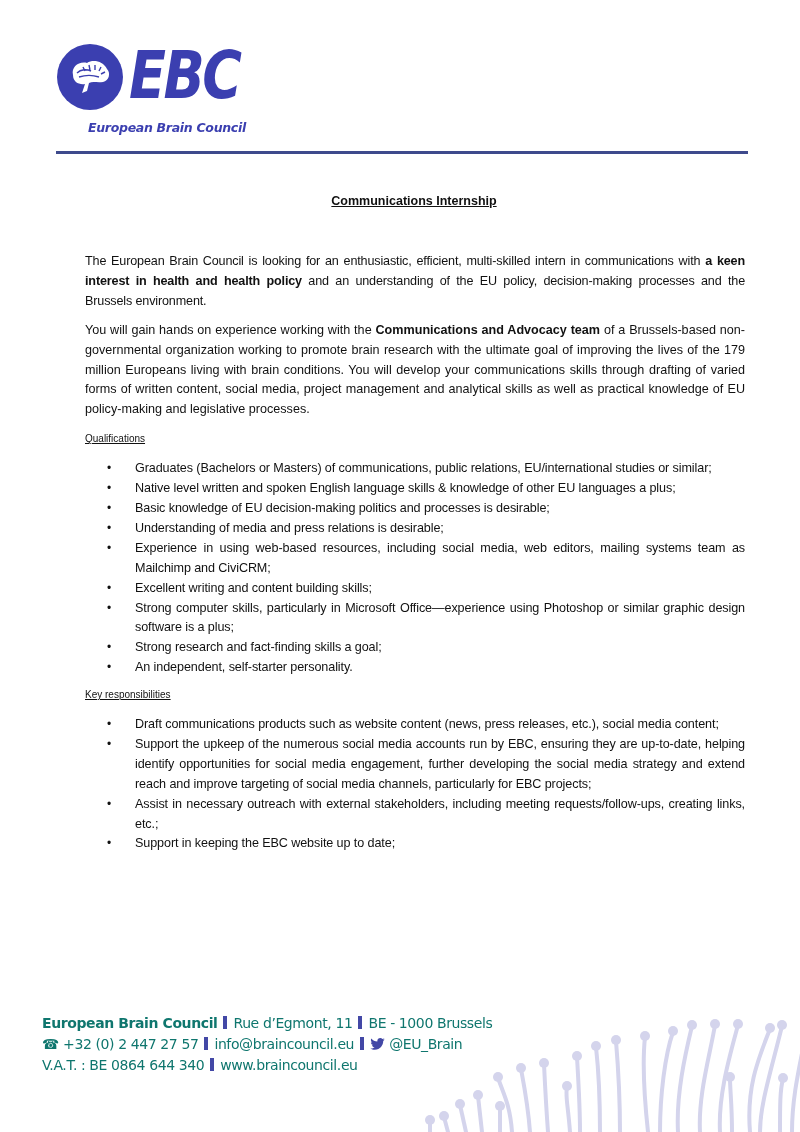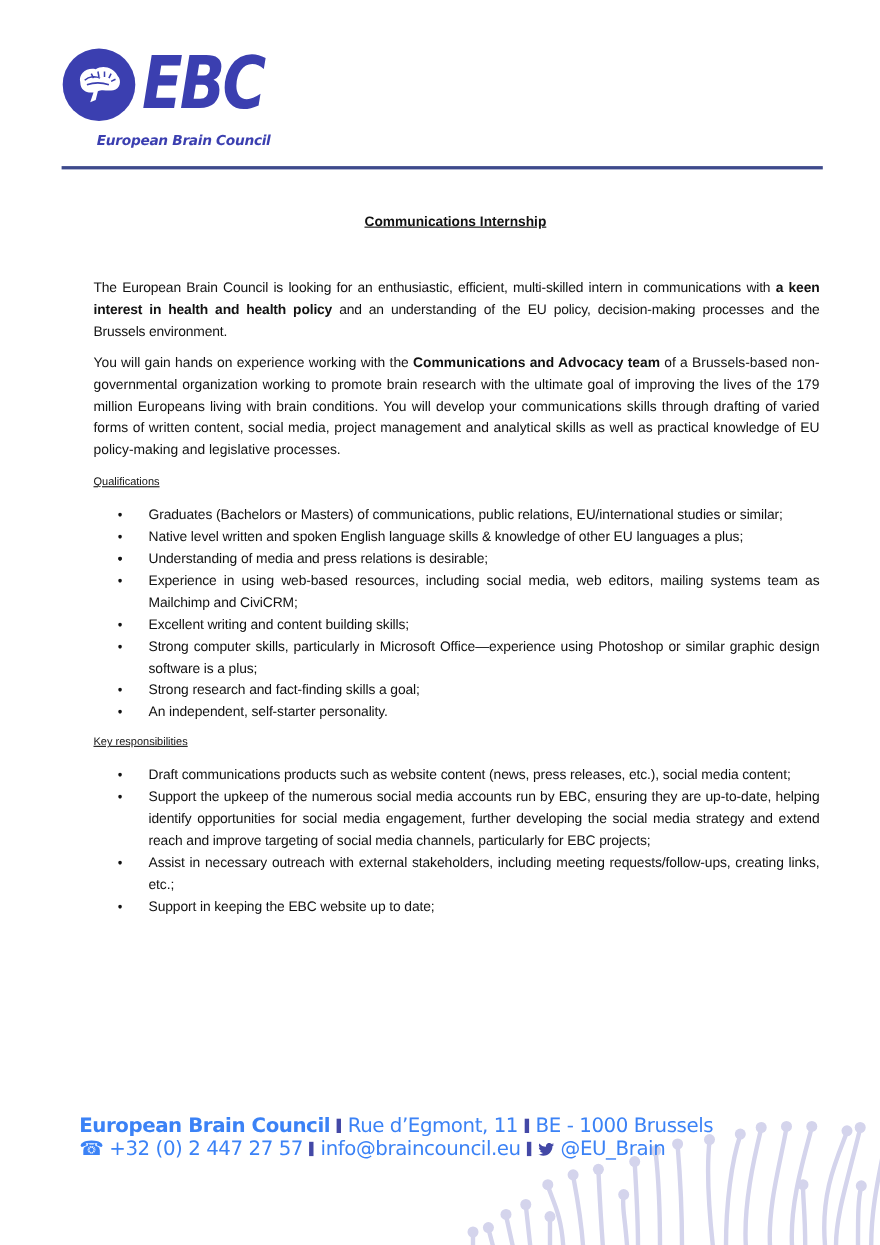--- a/index.html
+++ b/index.html
@@ -19,22 +19,22 @@
            font-size: 12.5px; font-weight: bold; text-decoration: underline; }
   .content { position: absolute; left: 85px; top: 252px; width: 660px; font-size: 12.6px; line-height: 19.9px; }
   .content p { margin: 0 0 9px 0; text-align: justify; }
   .content .p1 { letter-spacing: -0.15px; }
   .section-h { text-decoration: underline; margin: 3px 0 10px 0; font-size: 10px; }
   ul.bul { list-style: none; margin: 0 0 7px 0; padding: 0; }
   ul.bul li { position: relative; padding-left: 50px; text-align: justify; letter-spacing: -0.1px; }
   ul.bul li .dot { position: absolute; left: 22px; top: 0; font-size: 12px; }
   b { font-weight: bold; }
 
-  .footer { position: absolute; left: 72px; top: 1013px; font-family: "DejaVu Sans", sans-serif;
-            color: #3b82f6; font-size: 18px; line-height: 21px; letter-spacing: -0.4px; white-space: nowrap; }
+  .footer { position: absolute; left: 42px; top: 1013px; font-family: "DejaVu Sans", sans-serif;
+            color: #0f766e; font-size: 14px; line-height: 21px; letter-spacing: -0.4px; white-space: nowrap; }
   .footer .bar { display: inline-block; width: 4px; height: 13px; background: #4348a6; margin: 0 6px; vertical-align: -1px; }
   .footer .strong { font-weight: bold; }
   .deco { position: absolute; left: 420px; top: 995px; width: 380px; height: 137px; }
 </style>
 </head>
 <body>
 
 <div class="logo">
   <div class="logo-circle">
     <svg width="46" height="40" viewBox="0 0 46 40">
@@ -51,21 +51,21 @@
 
 <div class="content">
   <p class="p1"><span>The European Brain Council is looking for an enthusiastic, efficient, multi-skilled intern in communications with </span><b>a keen interest in health and health policy</b><span> and an understanding of the EU policy, decision-making processes and the Brussels environment.</span></p>
 
   <p><span>You will gain hands on experience working with the </span><b>Communications and Advocacy team</b><span> of a Brussels-based non-governmental organization working to promote brain research with the ultimate goal of improving the lives of the 179 million Europeans living with brain conditions. You will develop your communications skills through drafting of varied forms of written content, social media, project management and analytical skills as well as practical knowledge of EU policy-making and legislative processes.</span></p>
 
   <div class="section-h">Qualifications</div>
   <ul class="bul">
     <li><span class="dot">•</span><span>Graduates (Bachelors or Masters) of communications, public relations, EU/international studies or similar;</span></li>
     <li><span class="dot">•</span><span>Native level written and spoken English language skills &amp; knowledge of other EU languages a plus;</span></li>
-    <li><span class="dot">•</span></li>
+    <li><span class="dot">•</span><span>Basic knowledge of EU decision-making politics and processes is desirable;</span></li>
     <li><span class="dot">•</span><span>Understanding of media and press relations is desirable;</span></li>
     <li><span class="dot">•</span><span>Experience in using web-based resources, including social media, web editors, mailing systems team as Mailchimp and CiviCRM;</span></li>
     <li><span class="dot">•</span><span>Excellent writing and content building skills;</span></li>
     <li><span class="dot">•</span><span>Strong computer skills, particularly in Microsoft Office—experience using Photoshop or similar graphic design software is a plus;</span></li>
     <li><span class="dot">•</span><span>Strong research and fact-finding skills a goal;</span></li>
     <li><span class="dot">•</span><span>An independent, self-starter personality.</span></li>
   </ul>
 
   <div class="section-h">Key responsibilities</div>
   <ul class="bul">
@@ -129,13 +129,16 @@
 <div class="footer">
   <div>
     <span class="strong">European Brain Council</span><span class="bar"></span><span>Rue d’Egmont, 11</span><span class="bar"></span><span>BE - 1000 Brussels</span>
   </div>
   <div>
     <span>☎</span>
     <span>+32 (0) 2 447 27 57</span><span class="bar"></span><span>info@braincouncil.eu</span><span class="bar"></span><span><svg width="15" height="12" viewBox="0 0 24 20" style="vertical-align:-1px">
           <path d="M24 2.4c-.9.4-1.8.7-2.8.8 1-.6 1.8-1.6 2.2-2.7-1 .6-2 1-3.1 1.2C19.3.7 18 0 16.6 0c-2.7 0-4.9 2.2-4.9 4.9 0 .4 0 .8.1 1.1C7.7 5.8 4.1 3.9 1.7.9c-.4.7-.7 1.6-.7 2.5 0 1.7.9 3.2 2.2 4.1-.8 0-1.6-.2-2.2-.6v.1c0 2.4 1.7 4.4 3.9 4.8-.4.1-.8.2-1.3.2-.3 0-.6 0-.9-.1.6 2 2.4 3.4 4.6 3.4-1.7 1.3-3.8 2.1-6.1 2.1-.4 0-.8 0-1.2-.1 2.2 1.4 4.8 2.2 7.5 2.2 9.1 0 14-7.5 14-14v-.6c1-.7 1.8-1.6 2.5-2.5z" fill="#4348a6"></path>
         </svg></span> <span>@EU_Brain</span>
   </div>
+  <div>
+    <span>V.A.T. : BE 0864 644 340</span><span class="bar"></span><span>www.braincouncil.eu</span>
+  </div>
 </div>
 
 </body></html>

